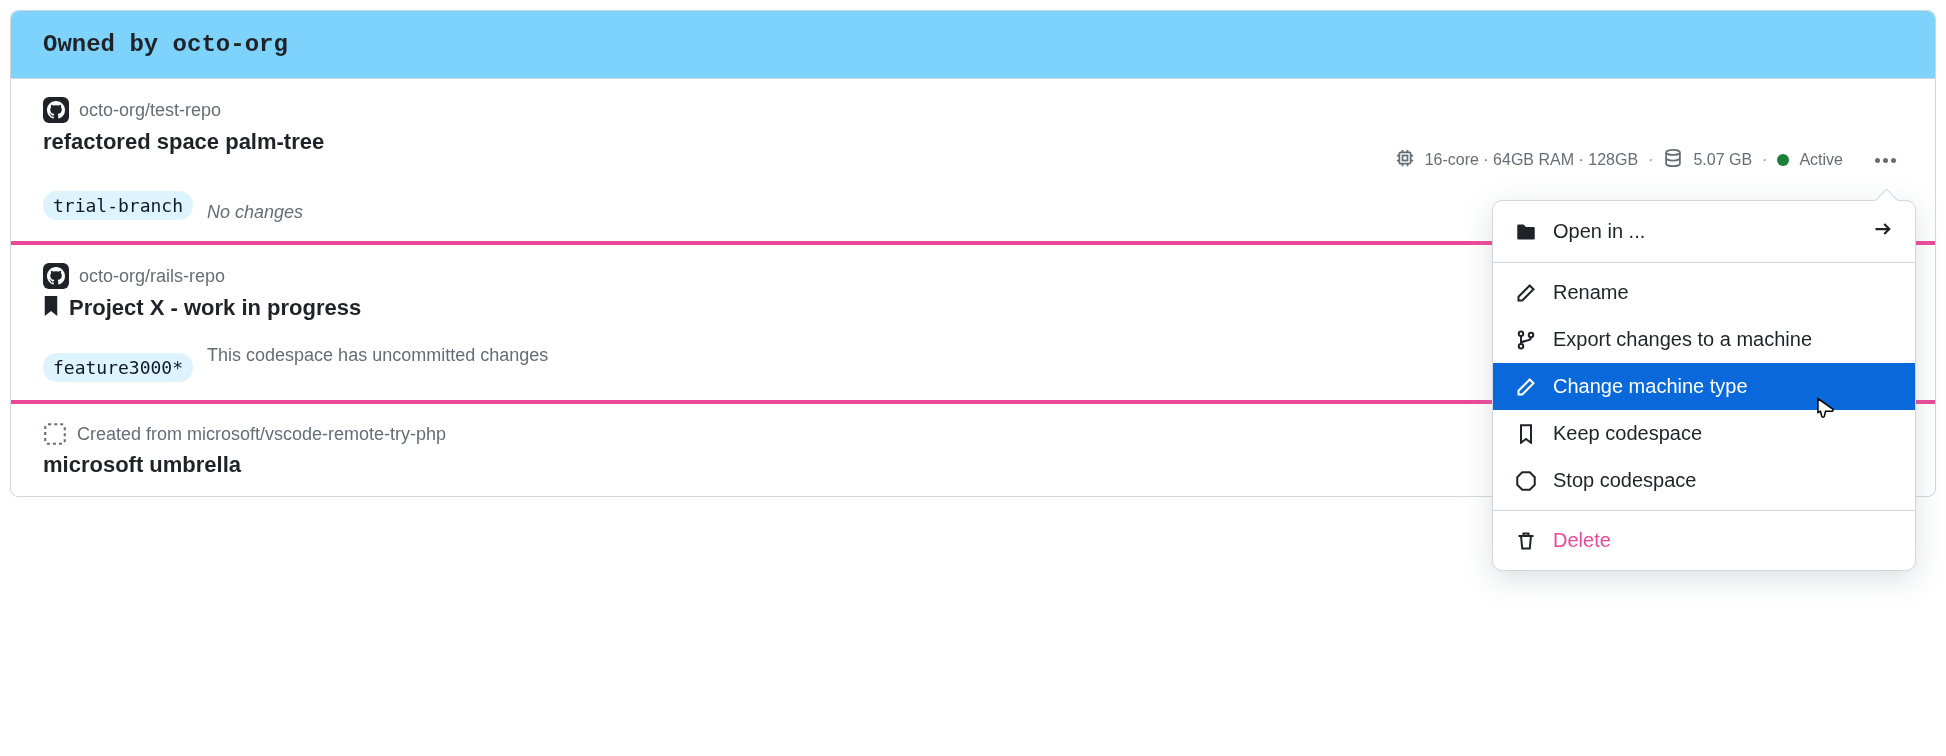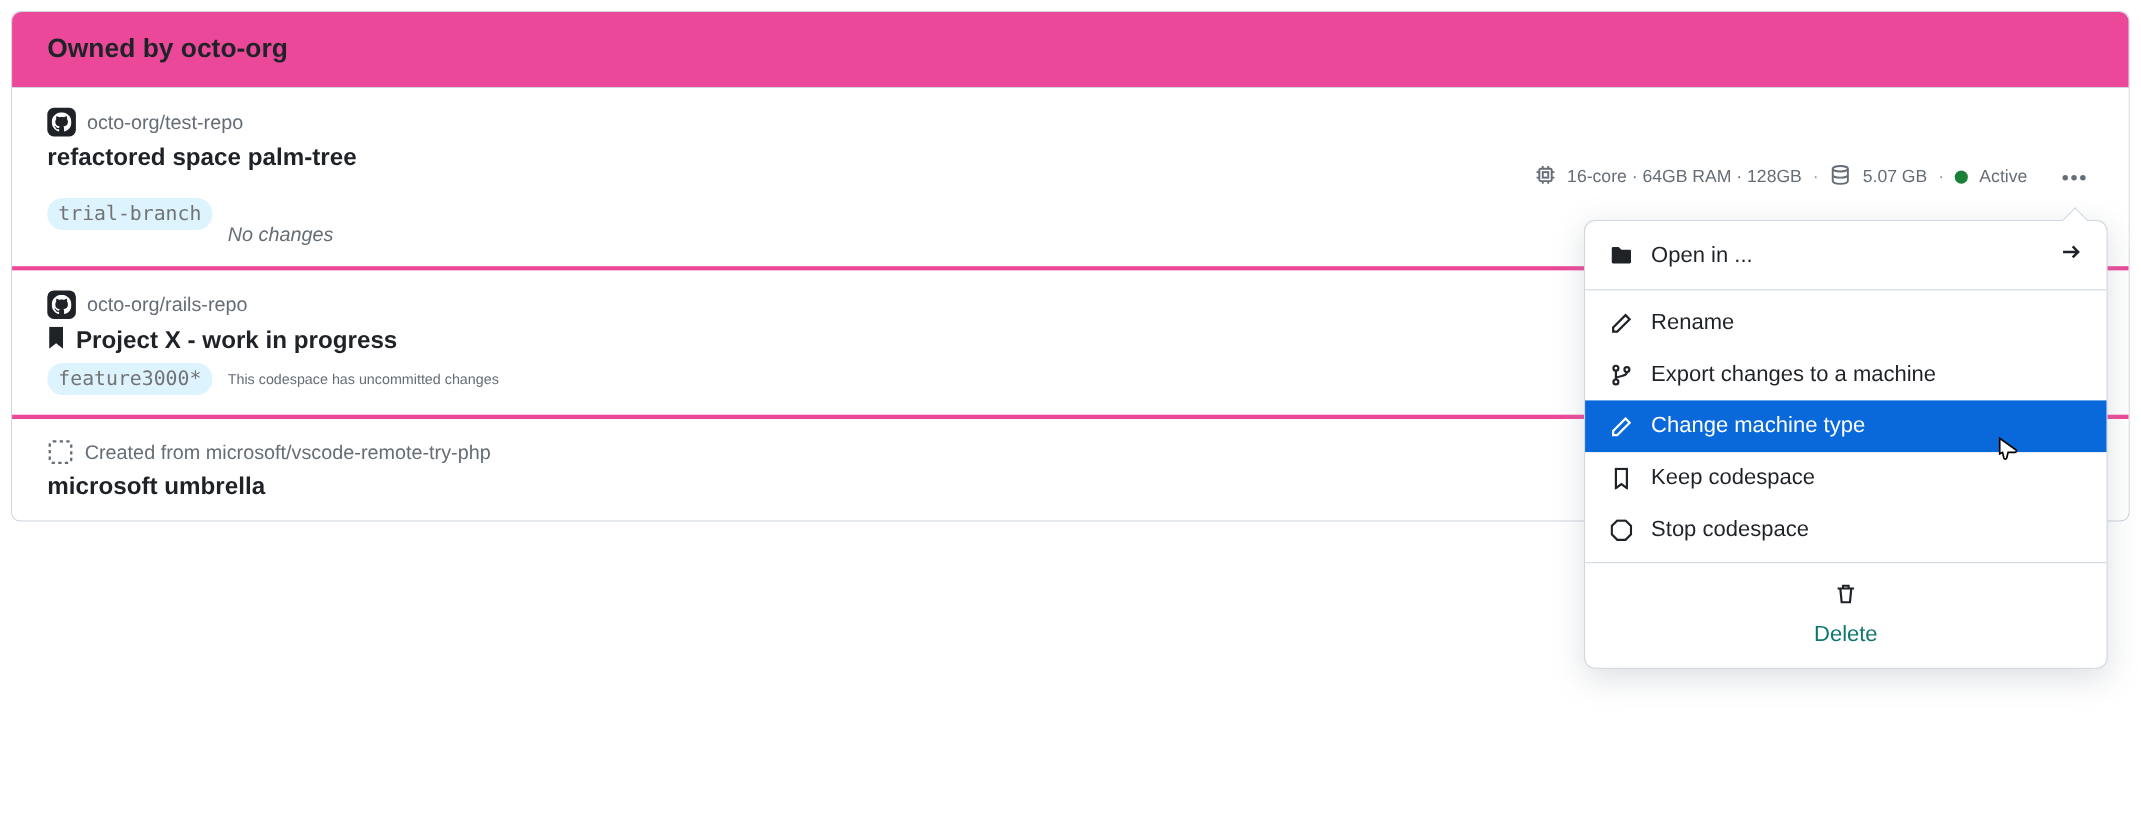--- a/index.html
+++ b/index.html
@@ -8,24 +8,25 @@
     background: #fff;
     color: #1f2328;
     padding: 10px;
   }
   .panel {
     border: 1px solid #d0d7de;
     border-radius: 8px;
     overflow: visible;
   }
   .panel-header {
-    background: #ec4899;
+    background: #7dd3fc;
     padding: 20px 32px;
     border-bottom: 1px solid #d0d7de;
     border-radius: 8px 8px 0 0;
+    font-family: Liberation Mono, monospace;
   }
   .panel-header h2 {
     font-size: 24px;
     font-weight: 600;
   }
   .row {
     display: flex;
     align-items: center;
     padding: 18px 32px;
     border-bottom: 4px solid #ec4899;
@@ -33,28 +34,29 @@
   }
   .row:last-child { border-bottom: none; border-radius: 0 0 8px 8px;}
   .row-main { flex: 1; min-width: 0; }
   .row-meta { display: flex; align-items: center; gap: 10px; color: #656d76; font-size: 16px; }
   .repo-line { display: flex; align-items: center; gap: 10px; color: #656d76; font-size: 18px; margin-bottom: 6px;}
   .title-line { display: flex; align-items: center; gap: 10px; }
   .title { font-size: 22px; font-weight: 600; }
   .branch-line { display: flex; align-items: center; gap: 14px; margin-top: 8px;}
   .branch-chip {
     background: #ddf4ff;
-    color: #737373;
+    color: #0f172a;
     font-family: ui-monospace, SFMono-Regular, Menlo, monospace;
     font-size: 18px;
     padding: 4px 10px;
     border-radius: 14px;
+    margin-top: 24px;
   }
   .muted-italic { font-style: italic; color: #656d76; font-size: 18px; margin-top: 39px;}
-  .muted { color: #656d76; font-size: 13px; }
+  .muted { color: #656d76; font-size: 18px; }
   .sep { color: #8c959f; }
   .status-dot {
     width: 12px; height: 12px; border-radius: 50%; background: #1a7f37; display: inline-block;
   }
   .kebab {
     display: flex; gap: 3px; align-items: center; justify-content: center;
     width: 36px; height: 36px; cursor: pointer; border-radius: 6px; margin-left: 14px;
   }
   .kebab span { width: 5px; height: 5px; background: #656d76; border-radius: 50%; }
   .icon { flex-shrink: 0; }
@@ -64,21 +66,21 @@
   }
   .dotted-square {
     width: 24px; height: 24px; position: relative;
   }
   
   
   .dropdown {
     position: absolute;
     right: 30px;
     top: 200px;
-    width: 476px;
+    width: 424px;
     background: #fff;
     border: 1px solid #d0d7de;
     border-radius: 10px;
     box-shadow: 0 8px 28px rgba(140,149,159,.3);
     z-index: 100;
     padding: 6px 0;
   }
   .dropdown::before {
     content: "";
     position: absolute;
@@ -90,21 +92,21 @@
     transform: rotate(45deg);
   }
   .dd-item {
     display: flex; align-items: center; gap: 16px;
     padding: 12px 22px;
     font-size: 20px;
     cursor: pointer;
   }
   .dd-item .dd-icon { width: 22px; display:flex; align-items:center; justify-content:center;}
   .dd-item.highlight { background: #0969da; color: #fff; }
-  .dd-item.danger { color: #0f766e; flex-direction: column; }
+  .dd-item.danger { color: #ec4899; }
   .dd-sep { height: 1px; background: #d0d7de; margin: 6px 0;}
   .dd-arrow { margin-left: auto; }
   .cursor-img {
     position: absolute;
     right: 110px;
     top: 396px;
     z-index: 200;
     pointer-events: none;
   }
 </style>

